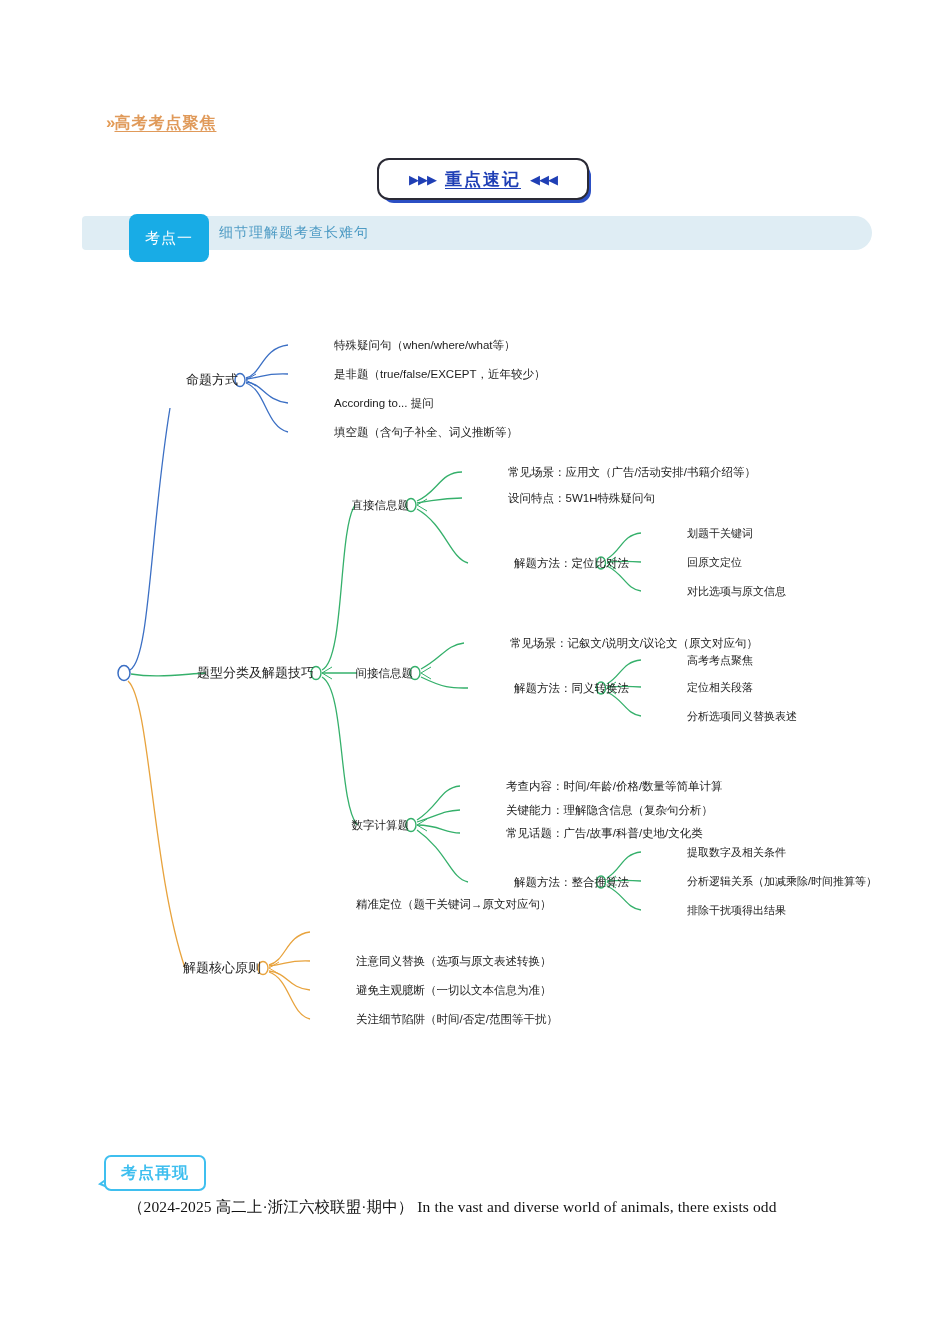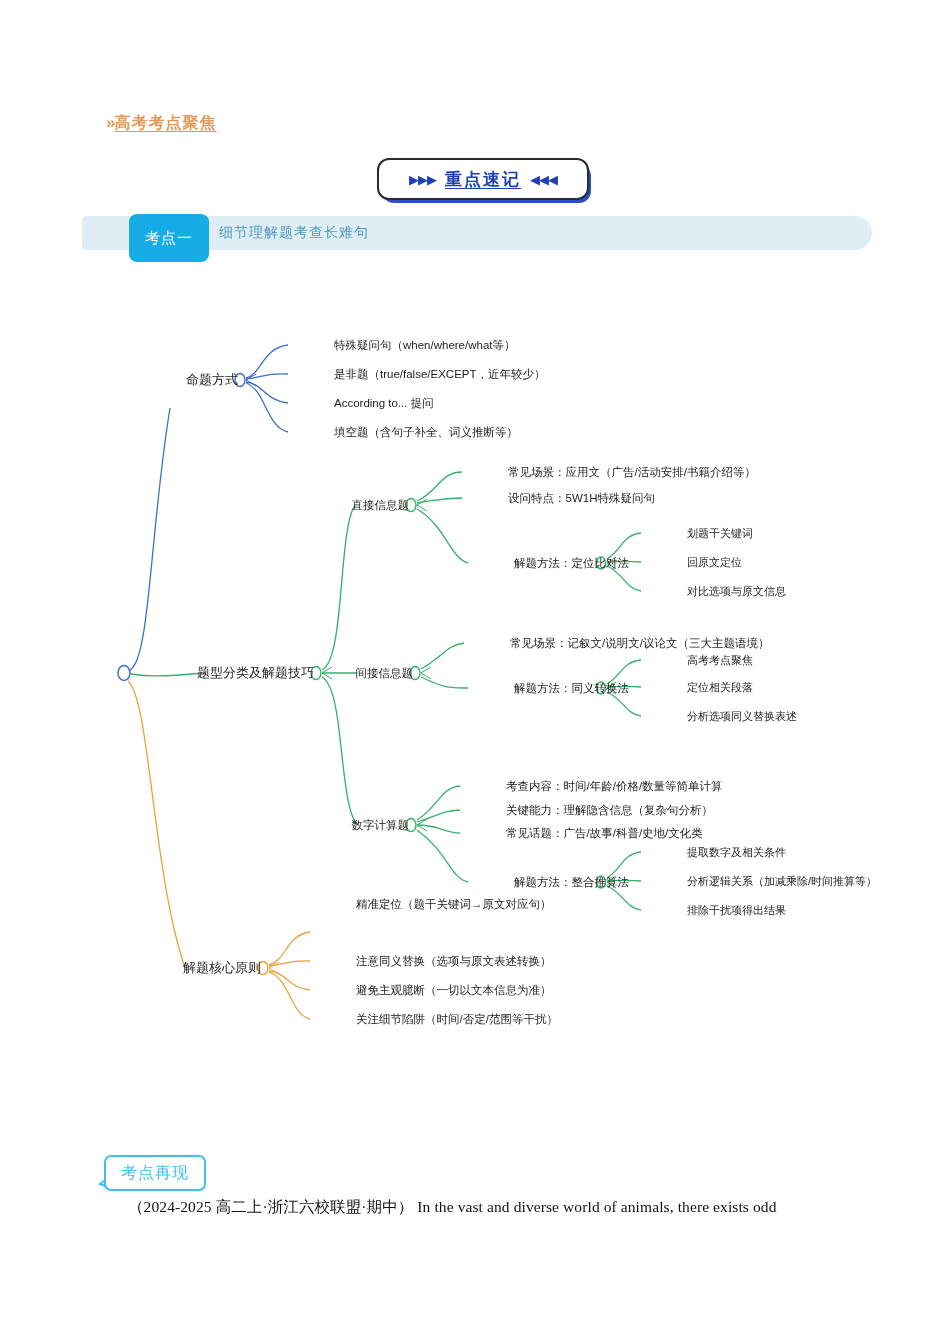--- a/index.html
+++ b/index.html
@@ -182,21 +182,21 @@
     border: 2px solid #3FBFEF;
     border-radius: 7px;
     display: flex;
     align-items: center;
     justify-content: center;
     background: #ffffff;
   }
   #recall-badge .rb-text {
     color: #3FBFEF;
     font-size: 16px;
-    font-weight: normal;
+    font-weight: bold;
     letter-spacing: 1px;
   }
   #recall-badge .rb-tail {
     position: absolute;
     left: -4px;
     top: 20px;
     width: 16px;
     height: 14px;
   }
 
@@ -320,21 +320,21 @@
 
   <div class="mm-label lvl2 leftal" style="left:409px; top:205px;">直接信息题</div>
   <div class="mm-label lvl2 right" style="left:464px; top:172px;">常见场景：应用文（广告/活动安排/书籍介绍等）</div>
   <div class="mm-label lvl2 right" style="left:464px; top:198px;">设问特点：5W1H特殊疑问句</div>
   <div class="mm-label lvl2 right" style="left:470px; top:263px;">解题方法：定位比对法</div>
   <div class="mm-label lvl3 right" style="left:643px; top:233px;">划题干关键词</div>
   <div class="mm-label lvl3 right" style="left:643px; top:262px;">回原文定位</div>
   <div class="mm-label lvl3 right" style="left:643px; top:291px;">对比选项与原文信息</div>
 
   <div class="mm-label lvl2 leftal" style="left:413px; top:373px;">间接信息题</div>
-  <div class="mm-label lvl2 right" style="left:466px; top:343px;">常见场景：记叙文/说明文/议论文（三大主题语境）</div>
+  <div class="mm-label lvl2 right" style="left:466px; top:343px;">常见场景：记叙文/说明文/议论文（原文对应句）</div>
   <div class="mm-label lvl2 right" style="left:470px; top:388px;">解题方法：同义转换法</div>
   <div class="mm-label lvl3 right" style="left:643px; top:360px;">高考考点聚焦</div>
   <div class="mm-label lvl3 right" style="left:643px; top:387px;">定位相关段落</div>
   <div class="mm-label lvl3 right" style="left:643px; top:416px;">分析选项同义替换表述</div>
 
   <div class="mm-label lvl2 leftal" style="left:409px; top:525px;">数字计算题</div>
   <div class="mm-label lvl2 right" style="left:462px; top:486px;">考查内容：时间/年龄/价格/数量等简单计算</div>
   <div class="mm-label lvl2 right" style="left:462px; top:510px;">关键能力：理解隐含信息（复杂句分析）</div>
   <div class="mm-label lvl2 right" style="left:462px; top:533px;">常见话题：广告/故事/科普/史地/文化类</div>
   <div class="mm-label lvl2 right" style="left:470px; top:582px;">解题方法：整合推算法</div>

